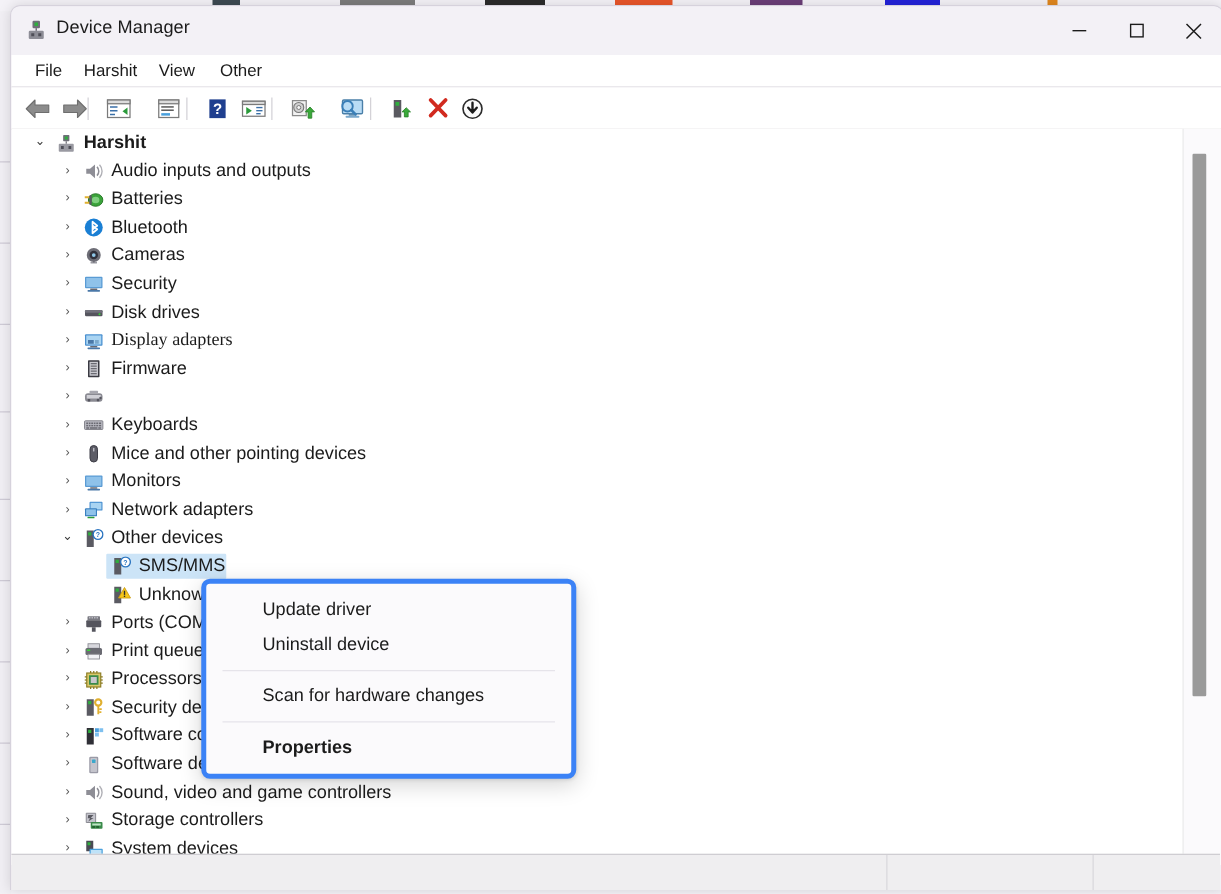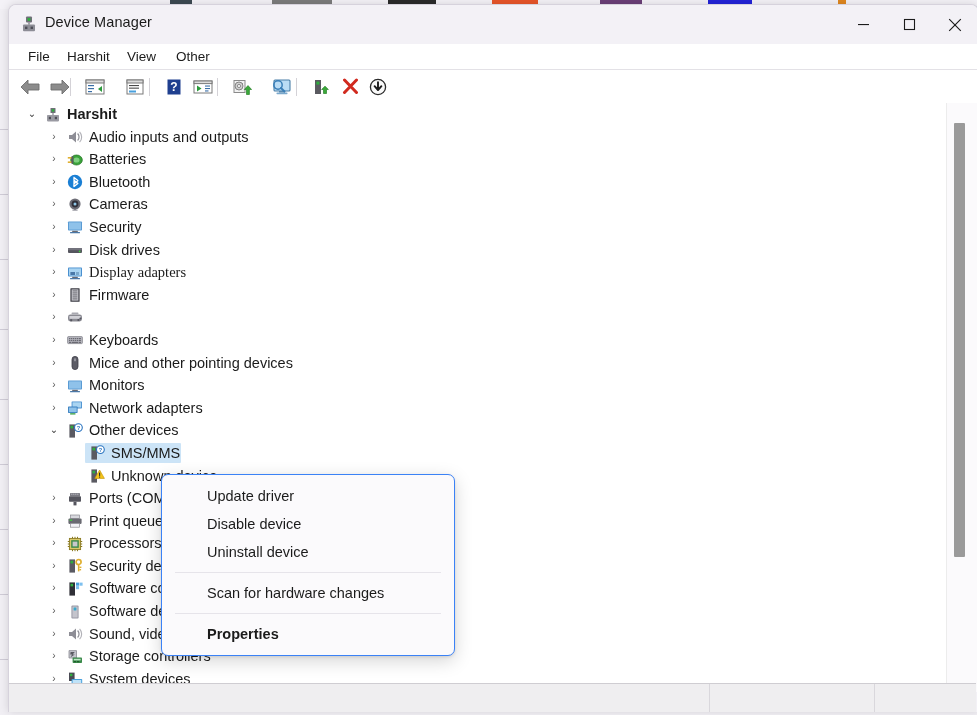--- a/index.html
+++ b/index.html
@@ -52,24 +52,23 @@
   .row.selected .selbg{position:absolute;height:20px;top:1px;background:#cce4f7;border-radius:1px;}
   
   #scrolltrack{position:absolute;right:0;top:98px;width:31px;height:589px;background:#fbfafc;border-left:1px solid #ececec;}
   #scrollthumb{position:absolute;left:7px;top:20px;width:11px;height:434px;background:#9a9a9a;border-radius:1px;}
   
   #statusbar{position:absolute;left:0;bottom:0;width:967px;height:28px;background:#efeef0;border-top:1px solid #cfcdd2;}
   .sb-sep{position:absolute;top:0;width:1px;height:28px;background:#d9d7dc;}
   
   #ctxmenu{
     position:absolute;left:152px;top:458px;width:292px;
-    background:#fbfafc;border:1px solid #3b82f6;border-radius:7px;
+    background:#fbfafc;border:4px solid #3b82f6;border-radius:7px;
     box-shadow:0 5px 18px rgba(0,0,0,.17),0 1px 3px rgba(0,0,0,.10);
     padding:7px 0 7px 0;
-    margin-top:11px;
   }
   .ctx-item{height:28px;line-height:28px;font-size:14.5px;color:#1b1b1b;padding-left:45px;cursor:default;}
   .ctx-item.bold{font-weight:bold;}
   .ctx-sep{height:1px;background:#e6e4ea;margin:6px 13px 6px 13px;}
 </style>
 </head>
 <body>
 
 <div id="bg-desktop">
   <div id="bg-tabstrip">
@@ -530,21 +529,20 @@
     <div id="scrollthumb"></div>
   </div>
 
   <div id="statusbar">
     <div class="sb-sep" style="left:700px"></div>
     <div class="sb-sep" style="left:865px"></div>
   </div>
 
   <div id="ctxmenu">
       <div class="ctx-item">Update driver</div>
-      <div class="ctx-item">Disable device</div>
       <div class="ctx-item">Uninstall device</div>
       <div class="ctx-sep"></div>
       <div class="ctx-item">Scan for hardware changes</div>
       <div class="ctx-sep"></div>
       <div class="ctx-item bold">Properties</div>
     </div>
 
 </div>
 
 </body></html>

